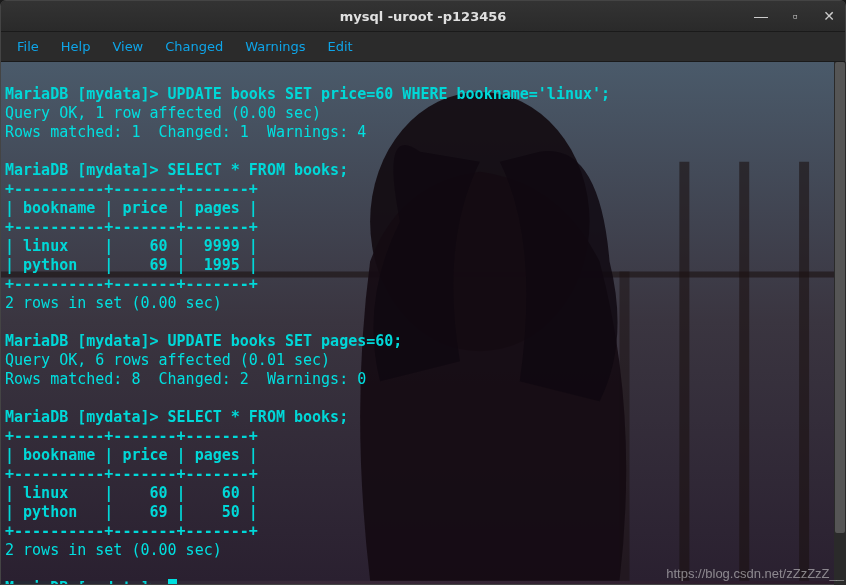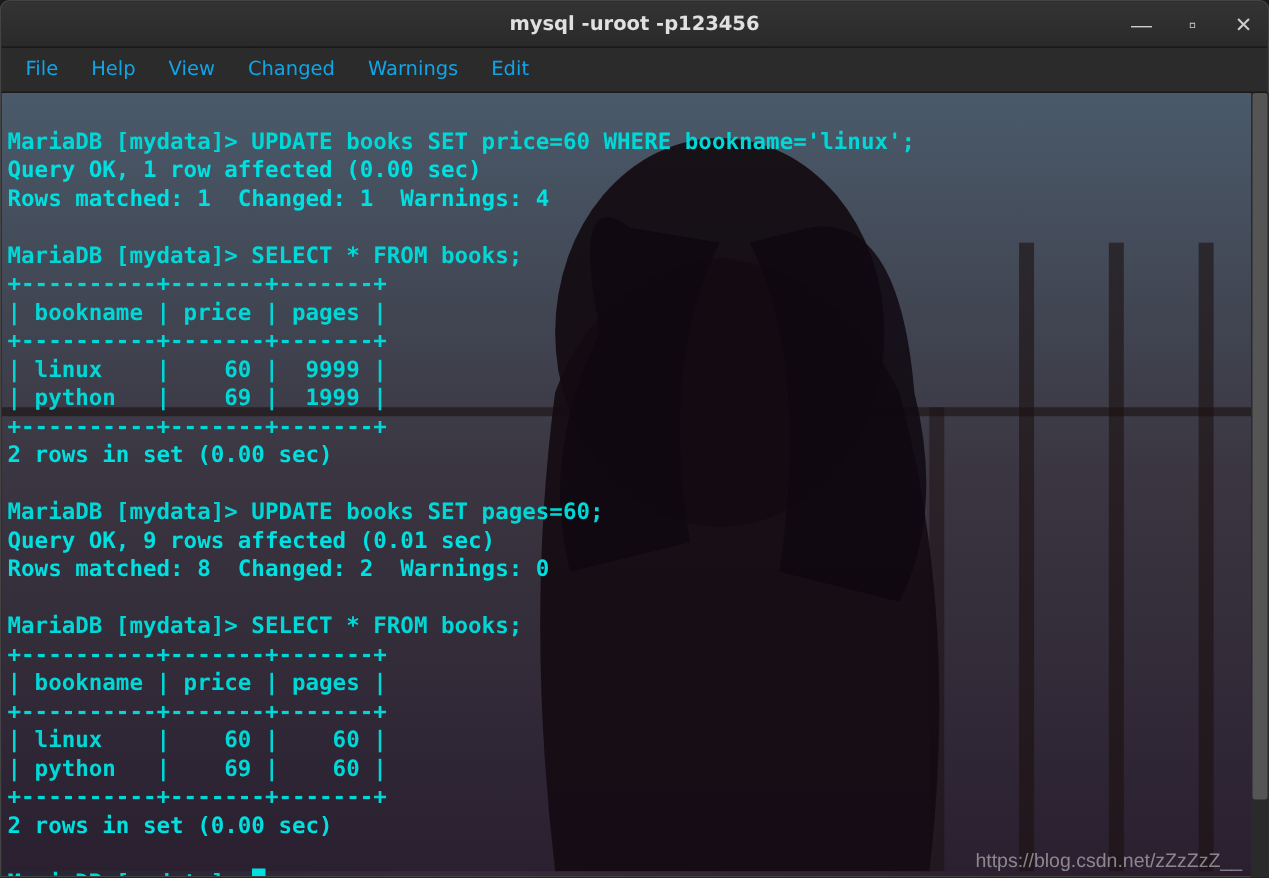--- a/index.html
+++ b/index.html
@@ -89,21 +89,21 @@
     .terminal-text {
       position: relative;
       z-index: 2;
       padding: 4px 4px;
       font-size: 15px;
       line-height: 19px;
       white-space: pre;
       font-weight: bold;
     }
     .cyan { color: #00d8d8; }
-    .bold-cyan { color: #00e0e0; font-weight: bold; }
+    .bold-cyan { color: #00e0e0; font-weight: normal; }
     .cursor {
       display: inline-block;
       width: 9px;
       height: 17px;
       background: #00e0e0;
       vertical-align: text-bottom;
       margin-bottom: 1px;
     }
     .scrollbar {
       position: absolute;
@@ -118,21 +118,21 @@
       position: absolute;
       top: 0;
       left: 1px;
       right: 1px;
       height: 90%;
       background: #555;
       border-radius: 2px;
     }
     .watermark {
       position: absolute;
-      right: 18px;
+      right: 2px;
       bottom: 4px;
       color: rgba(220,220,220,0.55);
       font-family: sans-serif;
       font-size: 13px;
       z-index: 10;
     }
   </style>
 </head>
 <body>
 
@@ -181,34 +181,34 @@
     <div class="terminal-text">
 <span class="cyan">MariaDB [mydata]&gt; UPDATE books SET price=60 WHERE bookname='linux';</span>
 <span class="bold-cyan">Query OK, 1 row affected (0.00 sec)</span>
 <span class="bold-cyan">Rows matched: 1  Changed: 1  Warnings: 4</span>
 <span class="cyan"></span>
 <span class="cyan">MariaDB [mydata]&gt; SELECT * FROM books;</span>
 <span class="cyan">+----------+-------+-------+</span>
 <span class="cyan">| bookname | price | pages |</span>
 <span class="cyan">+----------+-------+-------+</span>
 <span class="cyan">| linux    |    60 |  9999 |</span>
-<span class="cyan">| python   |    69 |  1999 |</span>
+<span class="cyan">| python   |    69 |  1995 |</span>
 <span class="cyan">+----------+-------+-------+</span>
 <span class="bold-cyan">2 rows in set (0.00 sec)</span>
 <span class="cyan"></span>
 <span class="cyan">MariaDB [mydata]&gt; UPDATE books SET pages=60;</span>
-<span class="bold-cyan">Query OK, 9 rows affected (0.01 sec)</span>
+<span class="bold-cyan">Query OK, 6 rows affected (0.01 sec)</span>
 <span class="bold-cyan">Rows matched: 8  Changed: 2  Warnings: 0</span>
 <span class="cyan"></span>
 <span class="cyan">MariaDB [mydata]&gt; SELECT * FROM books;</span>
 <span class="cyan">+----------+-------+-------+</span>
 <span class="cyan">| bookname | price | pages |</span>
 <span class="cyan">+----------+-------+-------+</span>
 <span class="cyan">| linux    |    60 |    60 |</span>
-<span class="cyan">| python   |    69 |    60 |</span>
+<span class="cyan">| python   |    69 |    50 |</span>
 <span class="cyan">+----------+-------+-------+</span>
 <span class="bold-cyan">2 rows in set (0.00 sec)</span>
 <span class="cyan"></span>
 <span class="cyan">MariaDB [mydata]&gt; </span><span class="cursor"></span>
     </div>
   </div>
 </div>
 
 <div class="scrollbar">
   <div class="scroll-thumb"></div>

